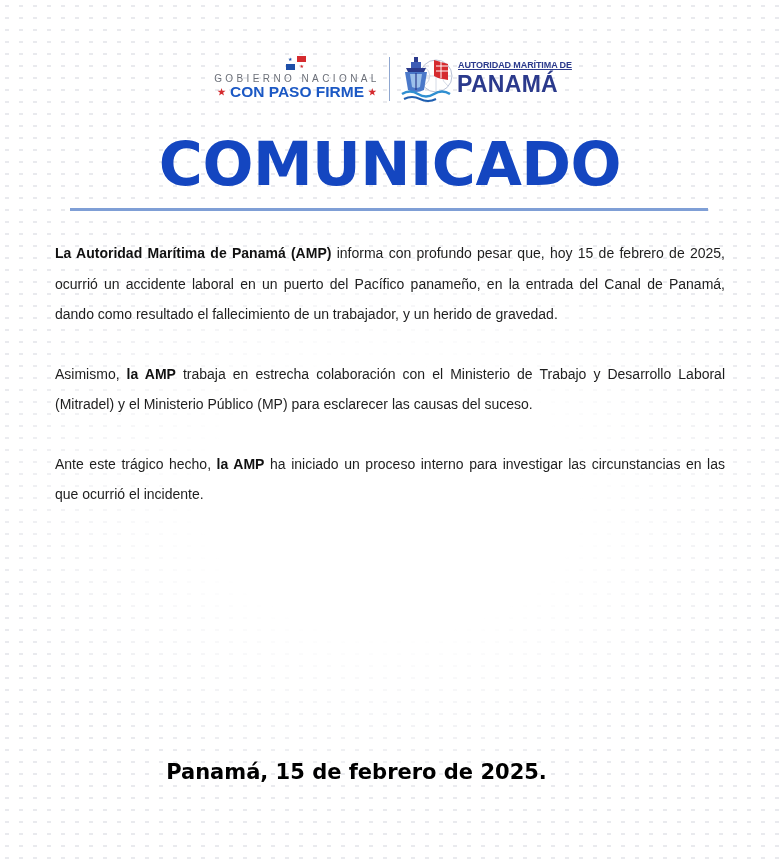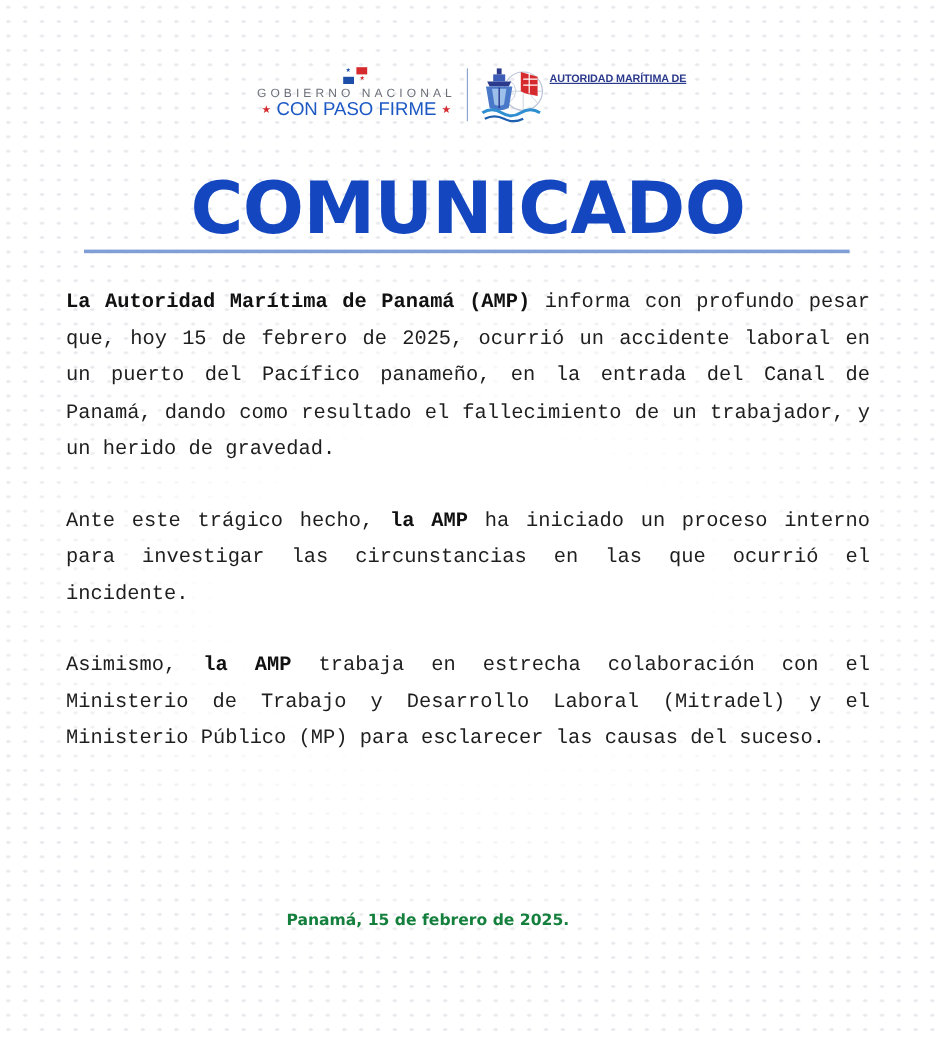--- a/index.html
+++ b/index.html
@@ -29,57 +29,57 @@
     .gob .flag .q1 { position: absolute; right: 2px; top: 0; width: 9px; height: 6px; background: #d52b2f; }
     .gob .flag .q2 { position: absolute; left: 2px; bottom: 0; width: 9px; height: 6px; background: #1e4fa8; }
     .gob .flag .s1 { position: absolute; left: 4px; top: 1px; font-size: 5px; color: #1e4fa8; line-height: 5px; }
     .gob .flag .s2 { position: absolute; right: 4px; bottom: 1px; font-size: 5px; color: #d52b2f; line-height: 5px; }
     .gob .line1 {
       position: absolute; top: 19px; left: 0; width: 166px;
       font-size: 10px; letter-spacing: 3.4px; color: #6b6f78; font-family: "Liberation Sans", sans-serif;
     }
     .gob .line2 {
       position: absolute; top: 29px; left: 0; width: 166px;
-      font-size: 15.5px; font-weight: normal; color: #1b58c4; font-family: "Liberation Sans", sans-serif;
+      font-size: 15.5px; font-weight: bold; color: #1b58c4; font-family: "Liberation Sans", sans-serif;
       white-space: nowrap;
     }
     .gob .line2 .star { color: #d52b2f; font-size: 9px; vertical-align: 2px; }
     .vsep { position: absolute; left: 389px; top: 3px; width: 1px; height: 44px; background: #8ea6cf; }
 
     .amp { position: absolute; left: 400px; top: 0; width: 175px; height: 50px; }
     .amp svg { position: absolute; left: 0; top: 0; }
     .amp .t1 {
       position: absolute; left: 58px; top: 6px; font-size: 9px; font-weight: bold;
       color: #2b3a8c; font-family: "Liberation Sans", sans-serif; white-space: nowrap; letter-spacing: -0.1px; text-decoration: underline;
     }
     .amp .t2 {
       position: absolute; left: 57px; top: 17px; font-size: 23px; font-weight: bold;
       color: #2b3a8c; font-family: "Liberation Sans", sans-serif; white-space: nowrap; letter-spacing: 0.3px;
     }
 
     
     .title {
-      position: absolute; top: 138px; left: 0; width: 780px; text-align: center;
+      position: absolute; top: 128px; left: 0; width: 780px; text-align: center;
       font-family: "DejaVu Sans", sans-serif; font-weight: bold; font-size: 60px;
       color: #1446c0; letter-spacing: -0.5px; line-height: 72px;
     }
     .divider { position: absolute; left: 70px; top: 208px; width: 638px; height: 3px; background: #7f9fd6; }
 
     
     .body-text {
       position: absolute; left: 55px; top: 238px; width: 670px;
-      font-family: Liberation Mono, monospace; font-size: 17px; line-height: 30.5px;
+      font-family: Liberation Sans, sans-serif; font-size: 14px; line-height: 30.5px;
       text-align: justify; color: #1e1e1e;
     }
     .body-text p { margin: 0 0 29px 0; text-align: justify; text-align-last: left; }
     .body-text b { font-weight: bold; color: #111; }
 
     .dateline {
       position: absolute; left: 0; top: 760px; width: 713px; text-align: center;
-      font-family: "DejaVu Sans", sans-serif; font-weight: bold; font-size: 13px; color: #15803d;
+      font-family: "DejaVu Sans", sans-serif; font-weight: bold; font-size: 21px; color: #000000;
     }
   </style>
 </head>
 <body>
 
 <div class="bg-dots"></div>
 <div class="bg-fade"></div>
 
 <div class="page">
 
@@ -114,32 +114,33 @@
         <rect x="11" y="8" width="10" height="6" fill="#3d5cb5"></rect>
         <rect x="14" y="3" width="4" height="5" fill="#2b3a8c"></rect>
         <path d="M5 18 H27 L24 36 Q16 40 8 36 Z" fill="#4a78c9"></path>
         <path d="M10 20 H22 L20 33 Q16 35 12 33 Z" fill="#9cc0ea"></path>
         <path d="M16 19 V36" stroke="#2b3a8c" stroke-width="1.2"></path>
 
         <path d="M2 40 Q10 35 18 40 T34 40 T50 40" fill="none" stroke="#2f8fd1" stroke-width="2.5"></path>
         <path d="M4 45 Q12 41 20 45 T36 45" fill="none" stroke="#1f5fb0" stroke-width="2"></path>
       </svg>
       <div class="t1">AUTORIDAD MARÍTIMA DE</div>
+      <div class="t2">PANAMÁ</div>
     </div>
   </div>
 
   <h1 class="title" style="margin:0;">COMUNICADO</h1>
   <div class="divider"></div>
 
   <div class="body-text">
     <p>
       <b>La Autoridad Marítima de Panamá (AMP)</b><span> informa con profundo pesar que, hoy 15 de febrero de 2025, ocurrió un accidente laboral en un puerto del Pacífico panameño, en la entrada del Canal de Panamá, dando como resultado el fallecimiento de un trabajador, y un herido de gravedad.</span>
     </p>
     <p>
-      <span>Ante este trágico hecho, </span><b>la AMP</b><span> ha iniciado un proceso interno para investigar las circunstancias en las que ocurrió el incidente.</span>
+      <span>Asimismo, </span><b>la AMP</b><span> trabaja en estrecha colaboración con el Ministerio de Trabajo y Desarrollo Laboral (Mitradel) y el Ministerio Público (MP) para esclarecer las causas del suceso.</span>
     </p>
     <p>
-      <span>Asimismo, </span><b>la AMP</b><span> trabaja en estrecha colaboración con el Ministerio de Trabajo y Desarrollo Laboral (Mitradel) y el Ministerio Público (MP) para esclarecer las causas del suceso.</span>
+      <span>Ante este trágico hecho, </span><b>la AMP</b><span> ha iniciado un proceso interno para investigar las circunstancias en las que ocurrió el incidente.</span>
     </p>
   </div>
 
   <div class="dateline">Panamá, 15 de febrero de 2025.</div>
 </div>
 
 </body></html>

